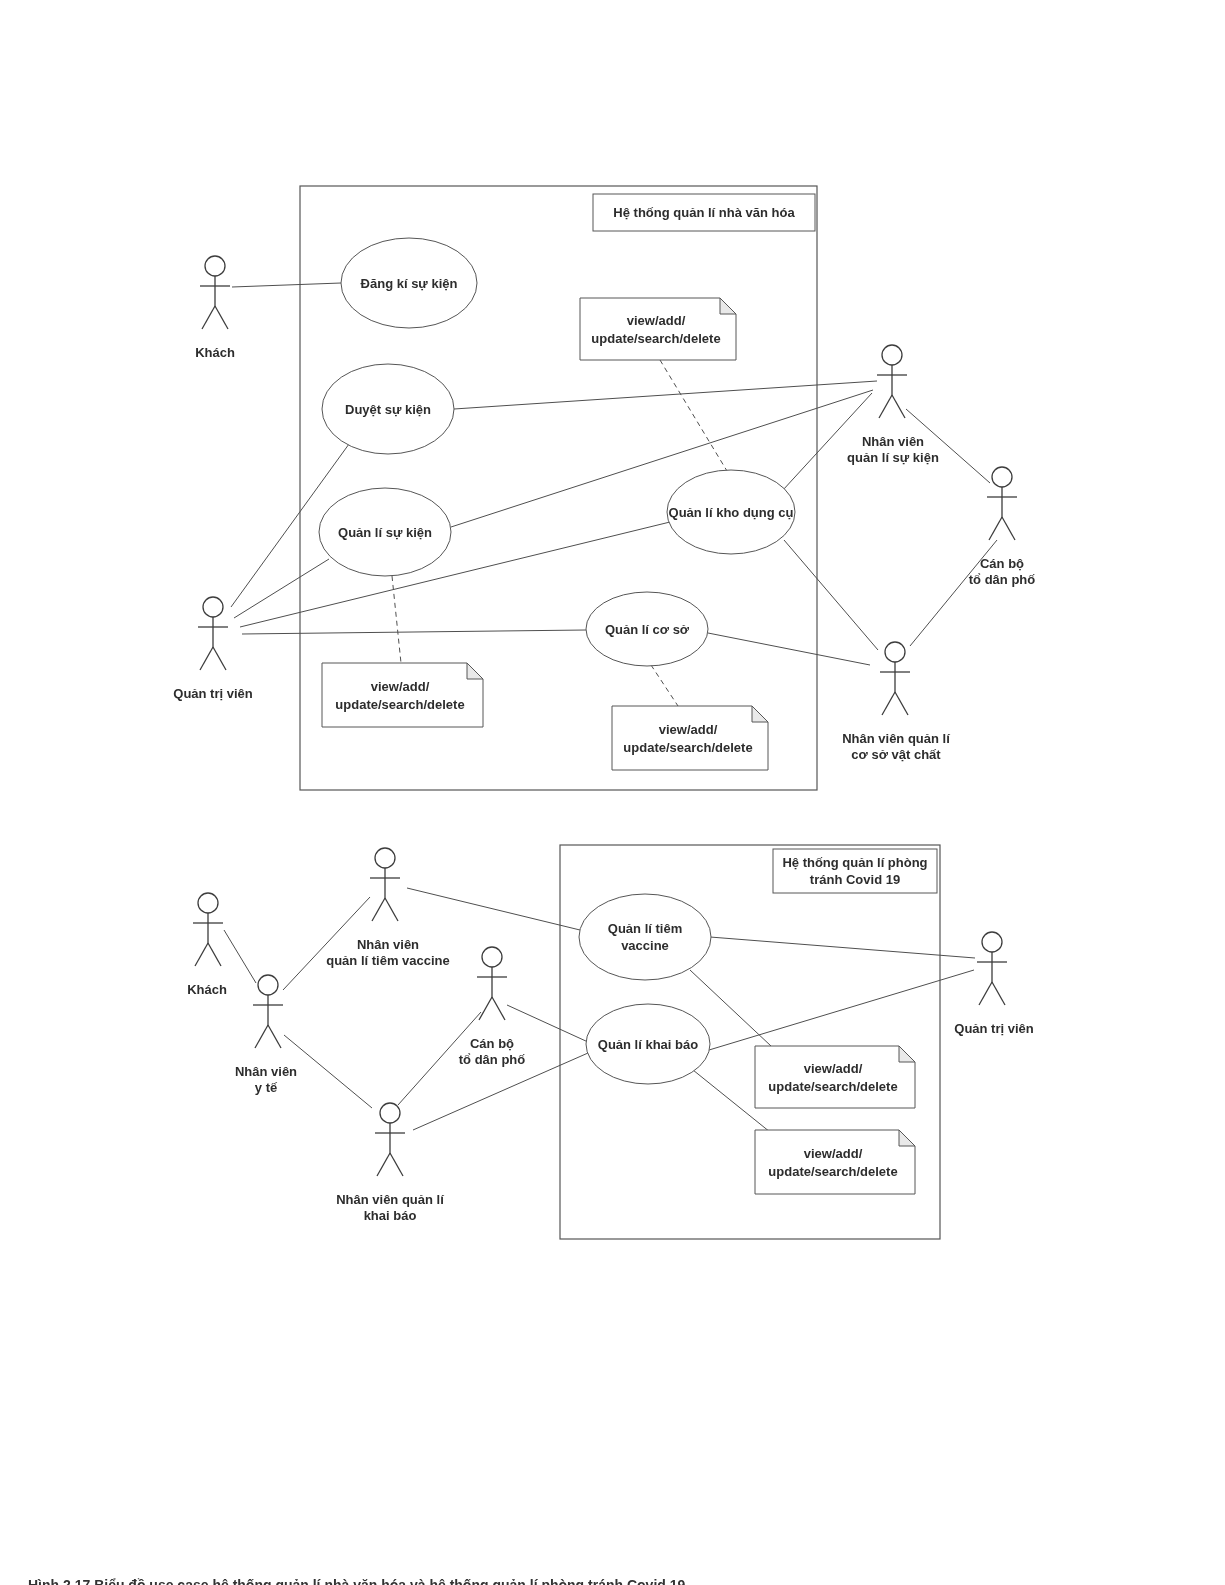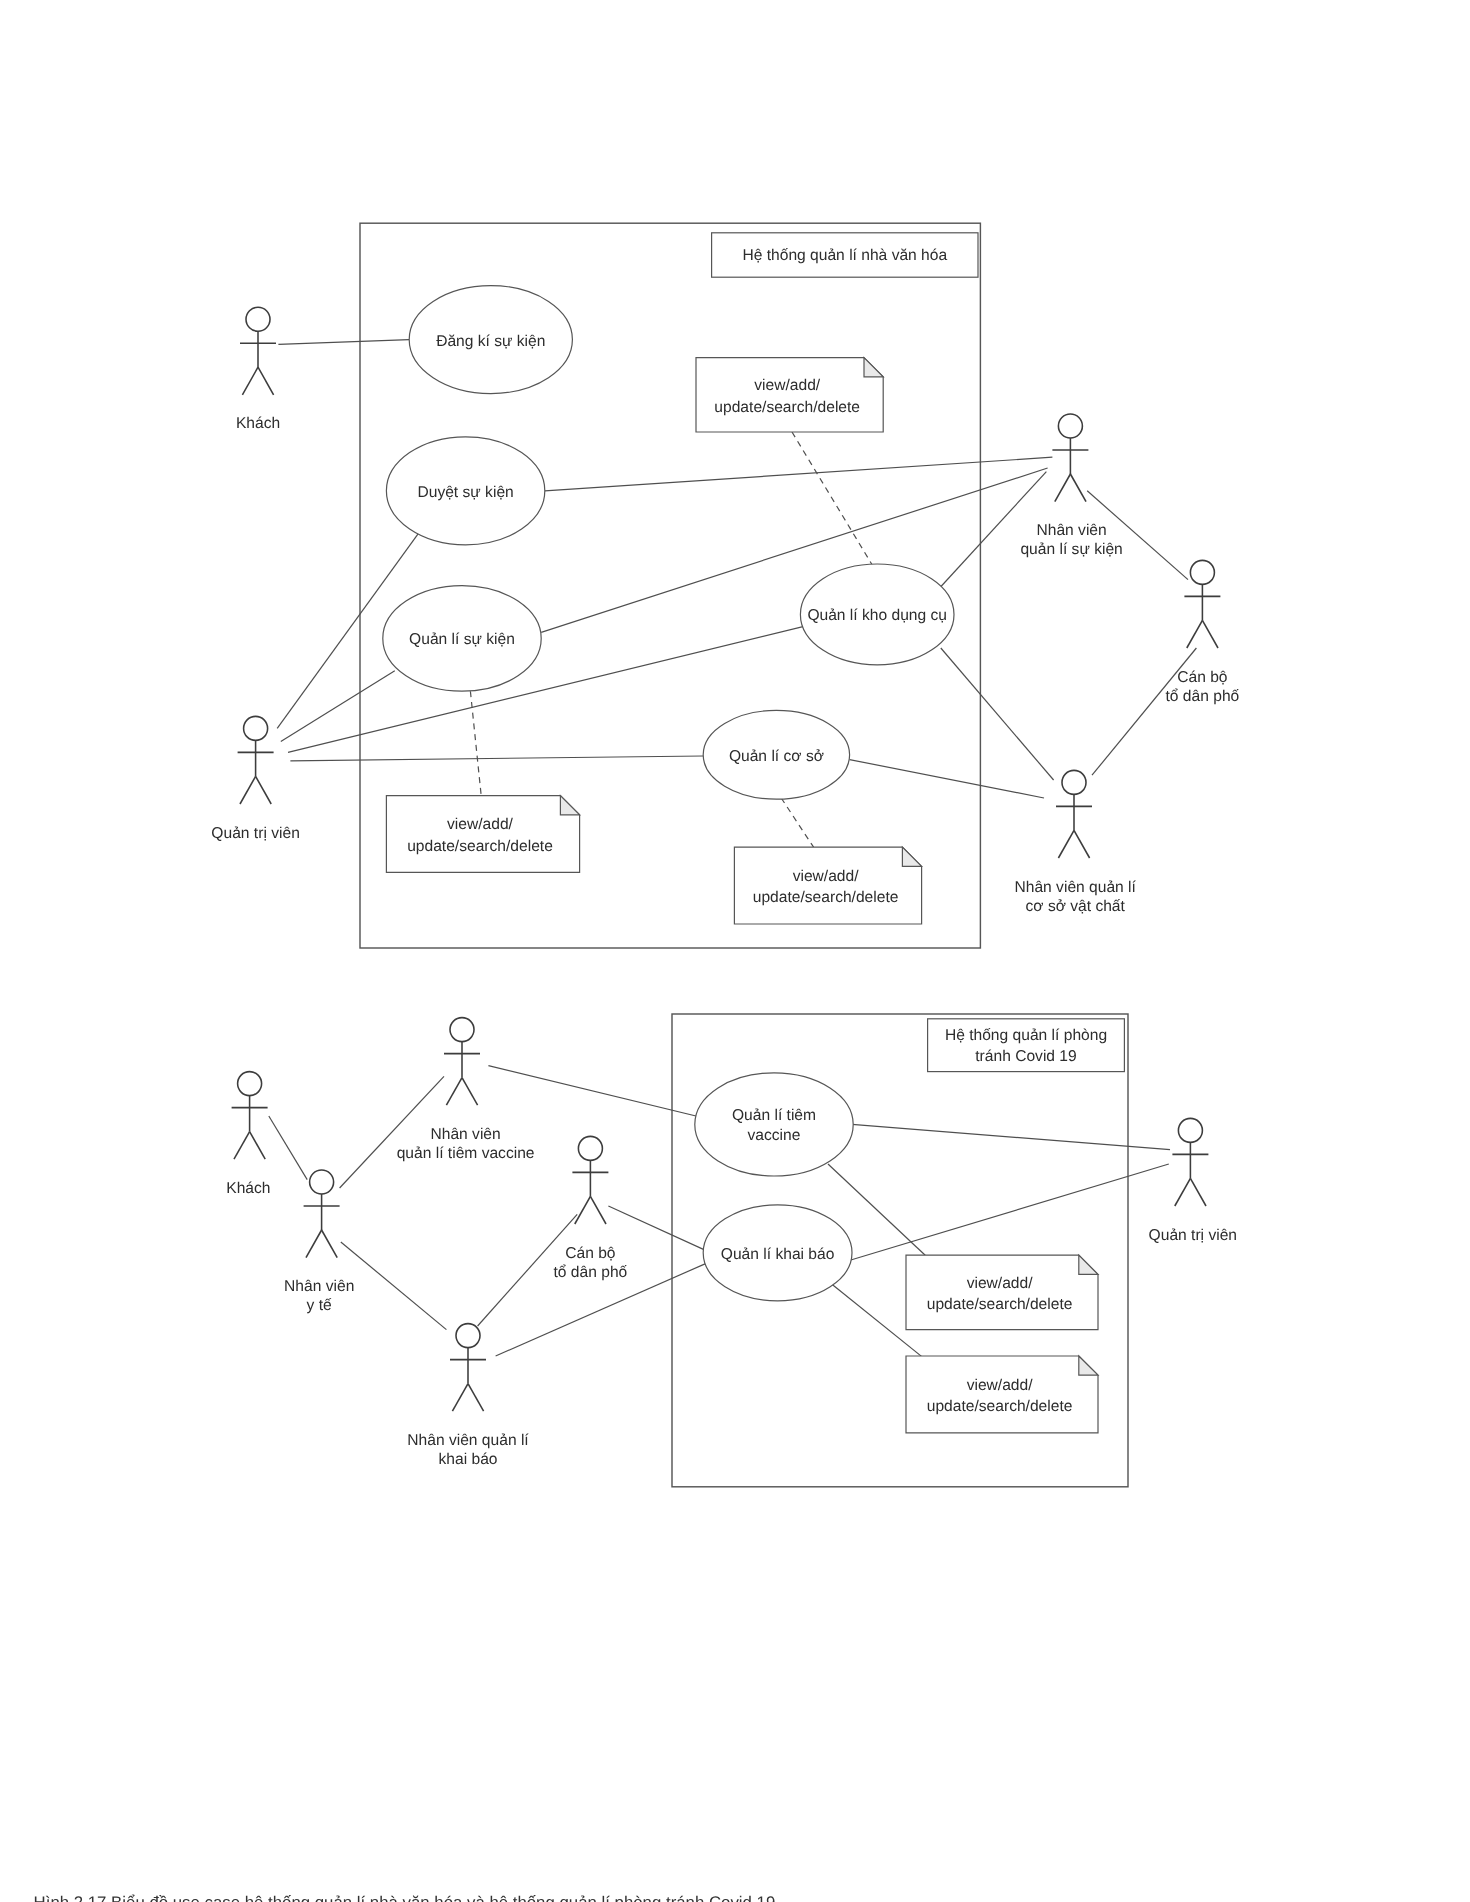--- a/index.html
+++ b/index.html
@@ -1,18 +1,18 @@
 <!DOCTYPE html>
 <html><head>
 <meta charset="utf-8">
 <style>
   html,body { margin:0; padding:0; background:#fff; }
   .stage {
     position:relative; width:1225px; height:1585px; background:#ffffff;
-    font-family:"Liberation Sans", sans-serif; overflow:hidden;
+    font-family:"Liberation Sans", sans-serif; overflow:hidden;font-weight:bold;
   }
   svg { position:absolute; left:0; top:0; }
   svg text {
     font-family:"Liberation Sans", sans-serif;
     font-size:13px; fill:#2d2d2d; text-anchor:middle;
   }
   .shape   { fill:#ffffff; stroke:#565656; stroke-width:1; }
   .boundary{ fill:none; stroke:#565656; stroke-width:1.2; }
   .edge    { stroke:#4f4f4f; stroke-width:1; }
   .dashed  { stroke-dasharray:5 4; }

